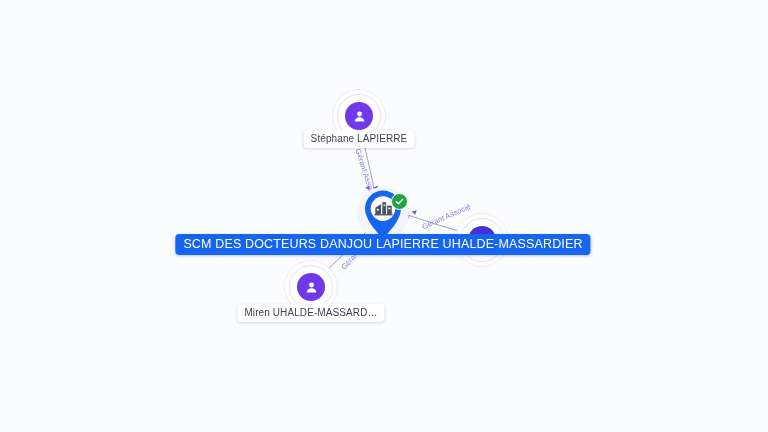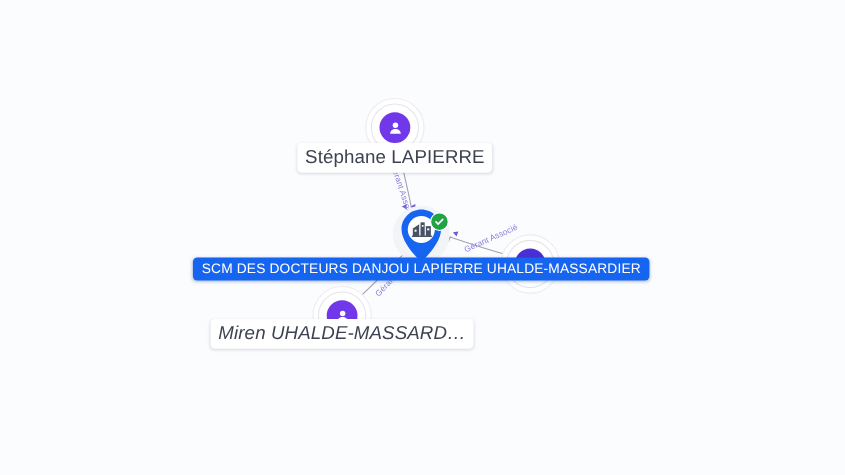--- a/index.html
+++ b/index.html
@@ -87,21 +87,21 @@
   }
 
   
   .node-label {
     position: absolute;
     transform: translateX(-50%);
     white-space: nowrap;
     background: #ffffff;
     border-radius: 4px;
     padding: 3px 7px 4px 7px;
-    font-size: 17px;
+    font-size: 10px;
     color: #3c4250;
     letter-spacing: .1px;
     box-shadow: 0 1px 3px rgba(40,50,80,.17);
   }
 
   .node-label-primary {
     position: absolute;
     transform: translateX(-50%);
     white-space: nowrap;
     background: #1565f0;
@@ -195,21 +195,21 @@
   <div class="node" style="left:311px; top:287px;">
     <div class="person-halo"></div>
     <div class="person-halo2"></div>
     <div class="person-avatar">
       <svg width="17" height="17" viewBox="0 0 24 24" aria-hidden="true">
         <circle cx="12" cy="8.4" r="3.5" fill="#ffffff"></circle>
         <path d="M5.2 19.2c0-3.7 3.1-6.1 6.8-6.1s6.8 2.4 6.8 6.1z" fill="#ffffff"></path>
       </svg>
     </div>
   </div>
-  <div class="node-label" style="left:311px; top:290px;font-style:italic;">Miren UHALDE-MASSARD…</div>
+  <div class="node-label" style="left:311px; top:304px;">Miren UHALDE-MASSARD…</div>
 
   <div class="node" style="left:383px; top:213px; z-index:30;">
     <div class="company-halo"></div>
     <div class="company-pin">
       <svg width="42" height="50" viewBox="0 0 42 50" aria-hidden="true">
         <path d="M21 1.5C11.1 1.5 3 9.5 3 19.4c0 12.3 14.8 26.6 16.6 28.3a2 2 0 0 0 2.8 0C24.2 46 39 31.7 39 19.4 39 9.5 30.9 1.5 21 1.5z" fill="#1565f0"></path>
         <circle cx="21" cy="19.6" r="12.3" fill="#ffffff"></circle>
       </svg>
     </div>
     <div style="position:absolute; left:-9px; top:-13px; width:19px; height:16px;">

